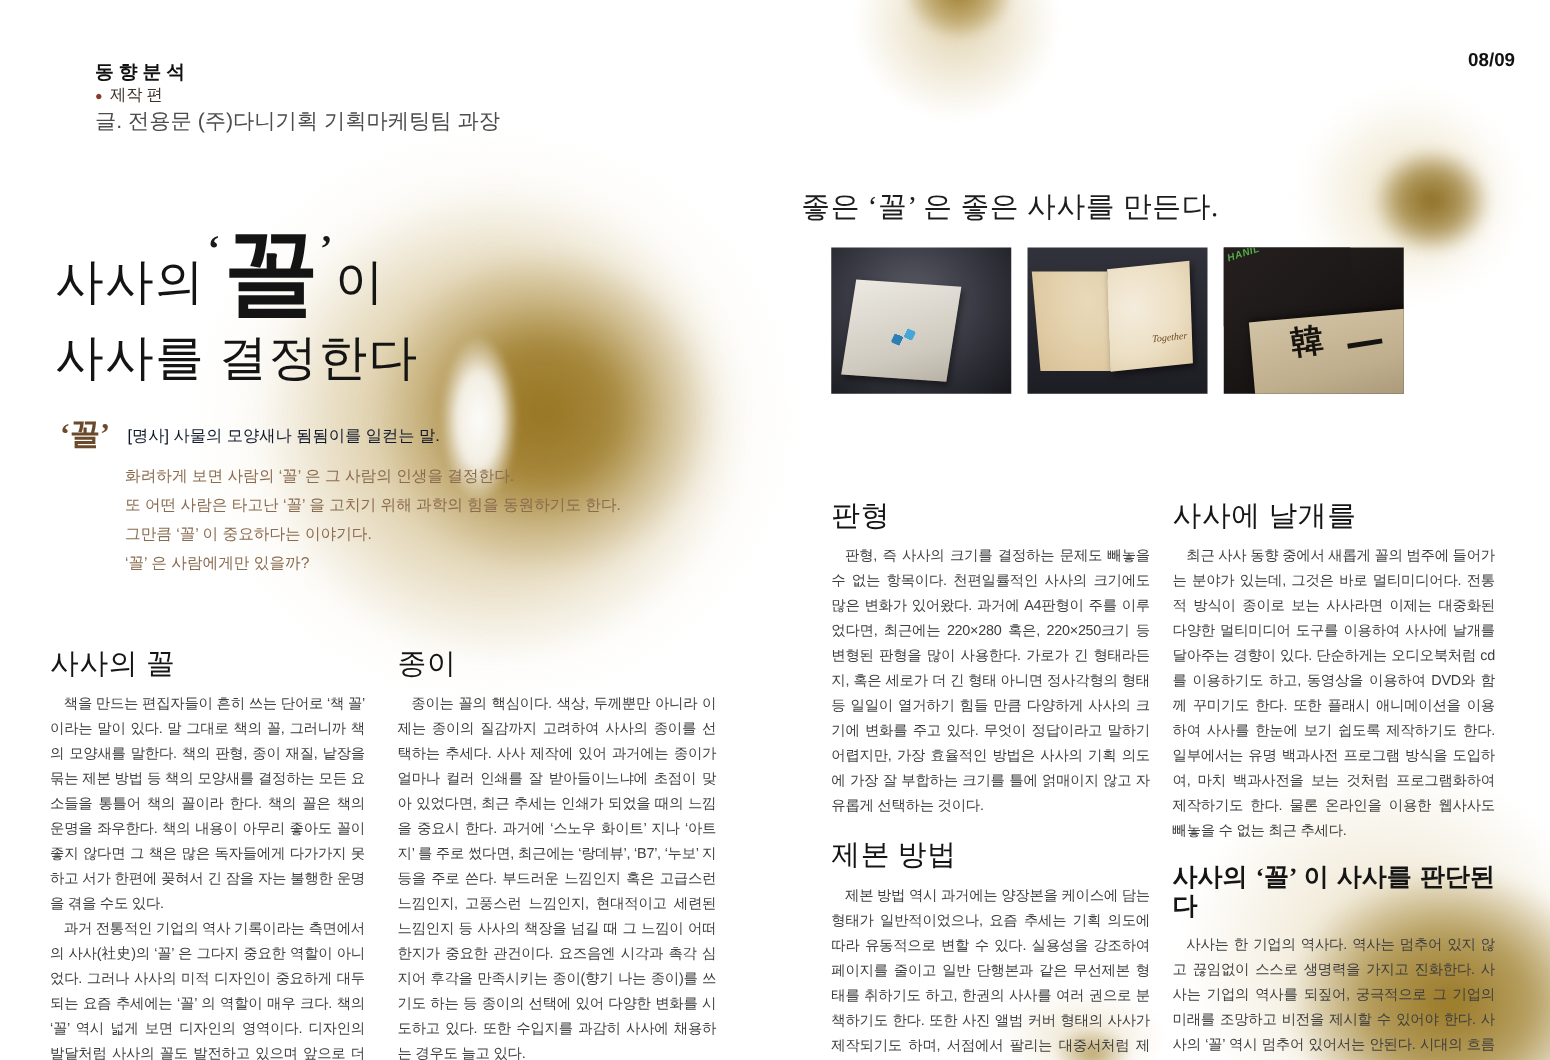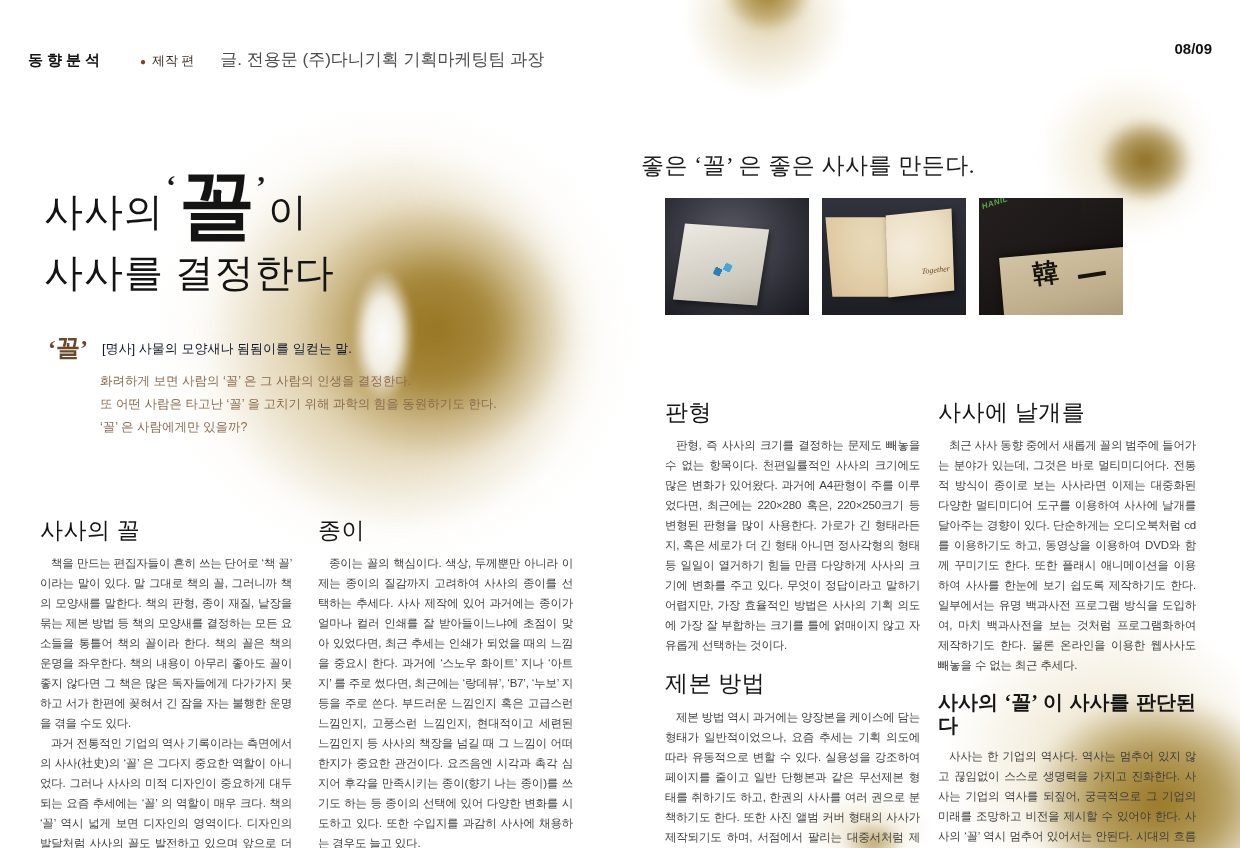--- a/index.html
+++ b/index.html
@@ -30,28 +30,28 @@
     background:radial-gradient(closest-side, rgba(134,102,24,0.95) 0%, rgba(150,120,45,0.70) 55%, rgba(170,145,80,0) 100%);}
   .st-br-halo{left:942px; top:612px; width:340px; height:300px; filter:blur(5px);
     background:radial-gradient(closest-side, rgba(216,198,152,0.55) 0%, rgba(226,211,172,0.32) 55%, rgba(234,223,192,0) 100%);}
   .st-br-core{left:1030px; top:695px; width:260px; height:215px; filter:blur(7px);
     background:radial-gradient(closest-side, rgba(148,114,28,0.95) 0%, rgba(160,130,50,0.75) 50%, rgba(180,155,90,0) 100%);}
   .st-bc-halo{left:798px; top:792px; width:135px; height:75px; filter:blur(3px);
     background:radial-gradient(closest-side, rgba(214,194,148,0.45) 0%, rgba(226,211,172,0.22) 60%, rgba(230,218,185,0) 100%);}
   .st-bc-core{left:843px; top:822px; width:62px; height:42px; filter:blur(3px);
     background:radial-gradient(closest-side, rgba(162,132,52,0.65) 0%, rgba(180,155,90,0) 100%);}
   
-  .hdr{left:28px; top:48px; display:flex; align-items:baseline; z-index:2;}
+  .hdr{left:40px; top:48px; display:flex; align-items:baseline; z-index:2;flex-direction:column;}
   .hdr-cat{font-weight:bold; font-size:15px; letter-spacing:4px; color:#111;}
   .hdr-edition{margin-left:36px; font-size:13px; color:#3d322b; font-family:"Liberation Serif", serif;}
   .hdr-edition .dot{color:#8a3b26; font-size:10px; margin-right:6px;}
   .hdr-byline{margin-left:26px; font-size:17px; color:#4c4c4c;}
   .pageno{right:28px; top:40px; font-weight:bold; font-size:15px; color:#111; z-index:2;}
   
-  .title{left:44px; top:171px; z-index:2; font-family:"Liberation Serif", serif; color:#141414;}
+  .title{left:44px; top:185px; z-index:2; font-family:"Liberation Serif", serif; color:#141414;}
   .title .l1{display:flex; align-items:flex-end; line-height:1;}
   .title .t-sm{font-size:39px; letter-spacing:1px; padding-bottom:8px;}
   .title .t-q{font-size:30px; font-weight:bold; align-self:flex-start; margin:0 2px; color:#1a1a1a;}
   .title .t-big{font-size:76px; font-weight:bold; line-height:0.9; margin:0 1px; letter-spacing:-2px;}
   .title .l2{font-size:39px; letter-spacing:1px; margin-top:14px; line-height:1;}
   
   .def{left:48px; top:336px; z-index:2; width:560px;}
   .def-head{display:flex; align-items:flex-start;}
   .def-term{font-family:"Liberation Serif", serif; font-weight:bold; font-size:24px; color:#6b4a2b; line-height:1;}
   .def-meaning{margin-left:14px; margin-top:4px; font-size:13px; color:#0f172a;}
@@ -128,20 +128,21 @@
   </div>
 
   <div class="abs def">
     <div class="def-head">
       <span class="def-term">‘꼴’</span>
       <span class="def-meaning">[명사] 사물의 모양새나 됨됨이를 일컫는 말.</span>
     </div>
     <div class="def-lines">
       <div>화려하게 보면 사람의 ‘꼴’ 은 그 사람의 인생을 결정한다.</div>
       <div>또 어떤 사람은 타고난 ‘꼴’ 을 고치기 위해 과학의 힘을 동원하기도 한다.</div>
+      <div>그만큼 ‘꼴’ 이 중요하다는 이야기다.</div>
       <div>‘꼴’ 은 사람에게만 있을까?</div>
     </div>
   </div>
 
   <div class="abs col col-l1">
     <div class="sec">
       <h2 class="sec-h">사사의 꼴</h2>
       <div class="bodytxt">
         <p>책을 만드는 편집자들이 흔히 쓰는 단어로 ‘책 꼴’ 이라는 말이 있다. 말 그대로 책의 꼴, 그러니까 책의 모양새를 말한다. 책의 판형, 종이 재질, 낱장을 묶는 제본 방법 등 책의 모양새를 결정하는 모든 요소들을 통틀어 책의 꼴이라 한다. 책의 꼴은 책의 운명을 좌우한다. 책의 내용이 아무리 좋아도 꼴이 좋지 않다면 그 책은 많은 독자들에게 다가가지 못하고 서가 한편에 꽂혀서 긴 잠을 자는 불행한 운명을 겪을 수도 있다.</p>
         <p>과거 전통적인 기업의 역사 기록이라는 측면에서의 사사(社史)의 ‘꼴’ 은 그다지 중요한 역할이 아니었다. 그러나 사사의 미적 디자인이 중요하게 대두되는 요즘 추세에는 ‘꼴’ 의 역할이 매우 크다. 책의 ‘꼴’ 역시 넓게 보면 디자인의 영역이다. 디자인의 발달처럼 사사의 꼴도 발전하고 있으며 앞으로 더욱 그 역할이 커질 것으로 판단된다.</p>

